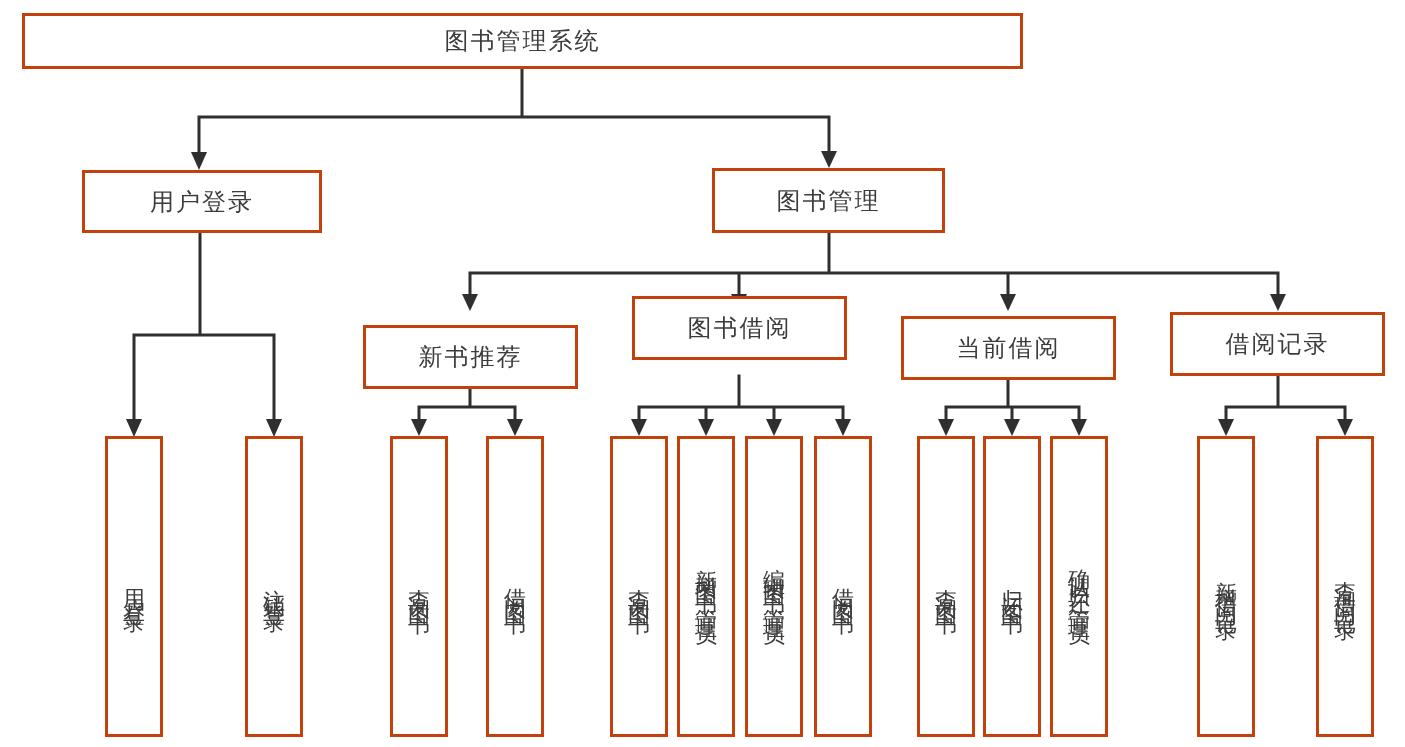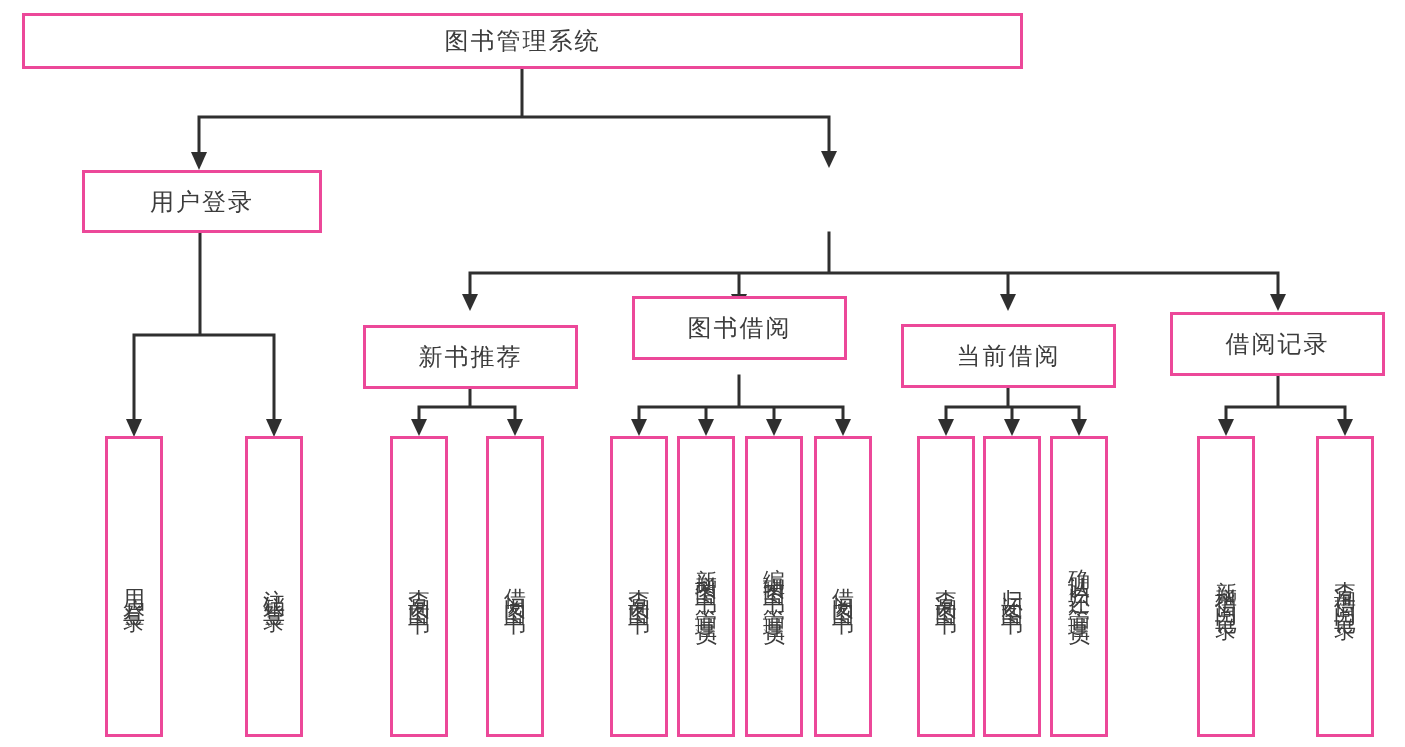--- a/index.html
+++ b/index.html
@@ -12,21 +12,21 @@
     overflow: hidden;
   }
   .wires {
     position: absolute;
     left: 0; top: 0;
     width: 1405px; height: 747px;
   }
   .box {
     position: absolute;
     box-sizing: border-box;
-    border: 3px solid #ec4899;
+    border: 3px solid #c2410c;
     background: #ffffff;
     display: flex;
     align-items: center;
     justify-content: center;
     color: #3c3c3c;
   }
   .box.h span {
     font-size: 24px;
     letter-spacing: 2px;
     line-height: 1;
@@ -94,28 +94,31 @@
     </g>
   </svg>
 
   <div class="box h" style="left:22px; top:13px; width:1001px; height:56px;">
     <span>图书管理系统</span>
   </div>
 
   <div class="box h" style="left:82px; top:170px; width:240px; height:63px;">
     <span>用户登录</span>
   </div>
+  <div class="box h" style="left:712px; top:168px; width:233px; height:65px;">
+    <span>图书管理</span>
+  </div>
 
   <div class="box h" style="left:363px; top:312px; width:215px; height:64px;margin-top:13px;">
     <span>新书推荐</span>
   </div>
   <div class="box h" style="left:632px; top:296px; width:215px; height:64px;">
     <span>图书借阅</span>
   </div>
-  <div class="box h" style="left:901px; top:324px; width:215px; height:64px;">
+  <div class="box h" style="left:901px; top:316px; width:215px; height:64px;">
     <span>当前借阅</span>
   </div>
   <div class="box h" style="left:1170px; top:312px; width:215px; height:64px;">
     <span>借阅记录</span>
   </div>
 
   <div class="box v" style="left:105px; top:436px; width:58px; height:301px;">
     <span>用户登录</span>
   </div>
   <div class="box v" style="left:245px; top:436px; width:58px; height:301px;">

